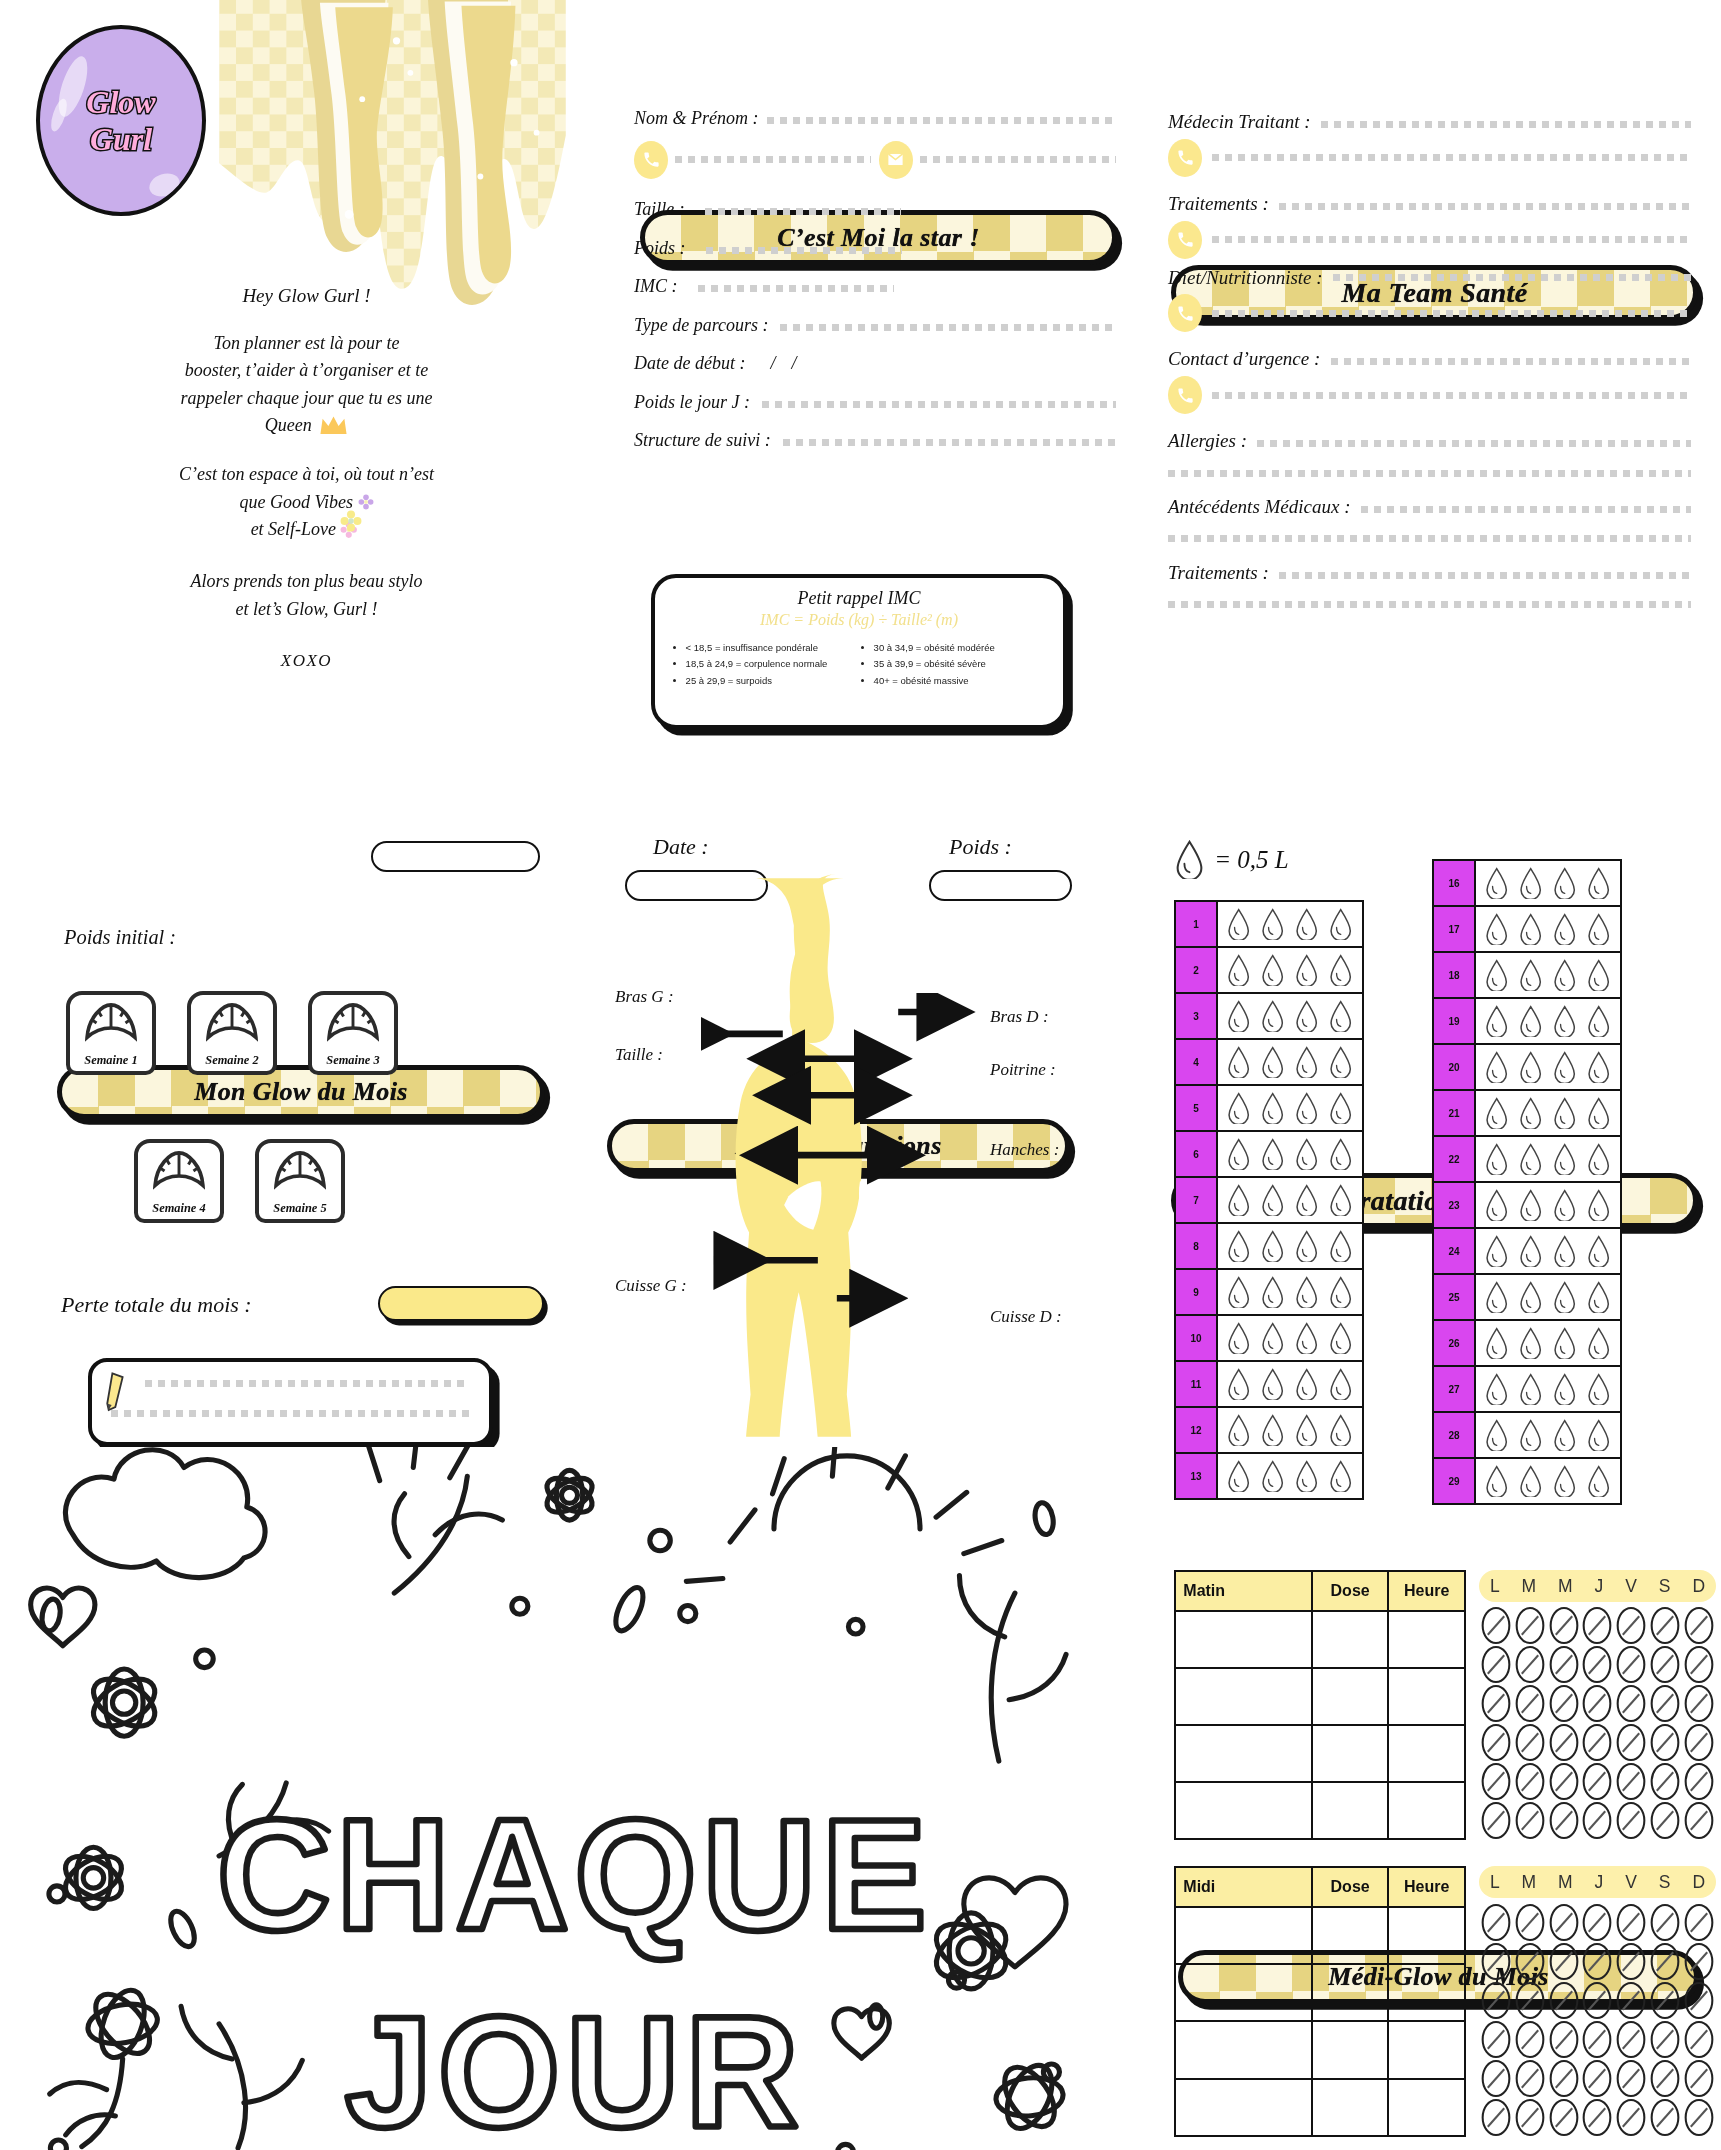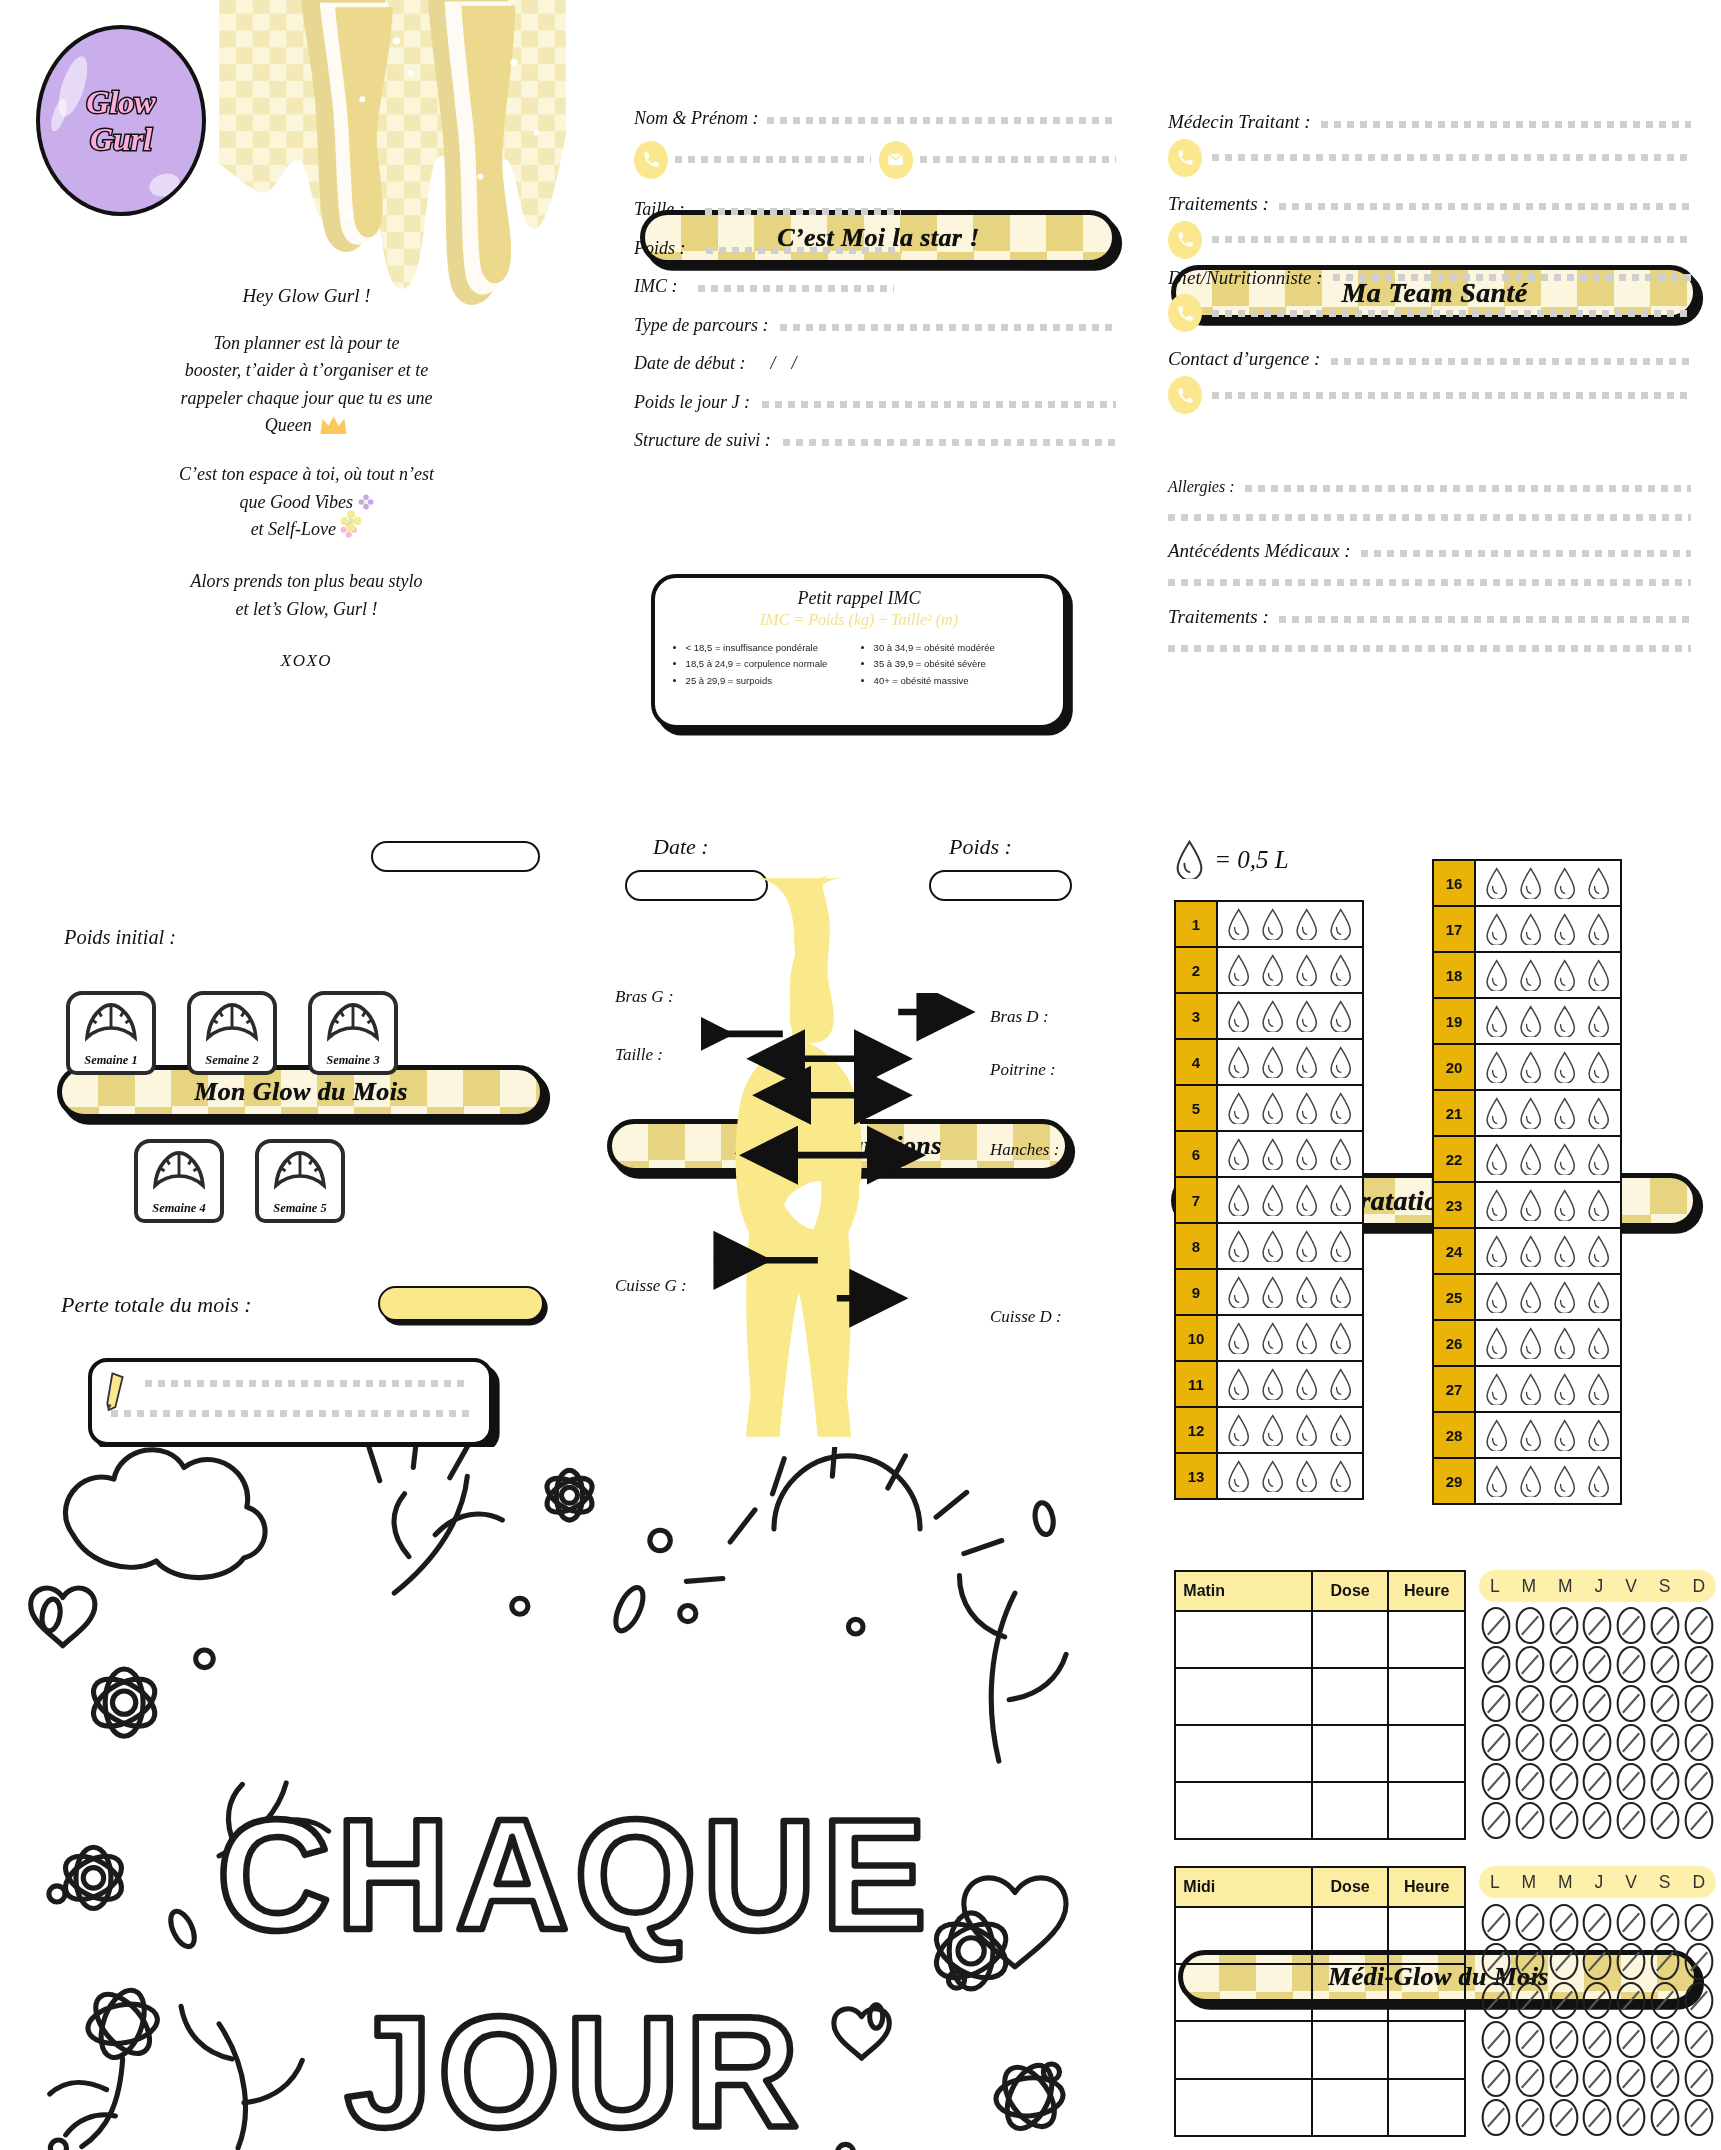--- a/index.html
+++ b/index.html
@@ -48,22 +48,22 @@
               font-weight:bold;font-size:12.4px;}
   .scale svg{position:absolute;top:5.8px;left:50%;transform:translateX(-50%);}
 
   
   .pill{border:2.9px solid #111;border-radius:29px;background:#fff;box-sizing:border-box;}
   .pill.yellow{background:#fae98a;box-shadow:3.7px 4.4px 0 #111;}
 
   
   .hyd{border-collapse:collapse;}
   .hyd td{border:2.2px solid #111;}
-  .hyd .num{background:#eab308;width:38px;height:42px;text-align:center;
-            font-family:"Liberation Sans",sans-serif;font-weight:bold;font-size:15px;}
+  .hyd .num{background:#d946ef;width:38px;height:42px;text-align:center;
+            font-family:"Liberation Sans",sans-serif;font-weight:bold;font-size:10px;}
   .hyd .drops{width:142px;height:42px;background:#fff;}
   .hyd .drops div{display:flex;justify-content:space-around;align-items:center;height:100%;padding:0 2.9px;}
 
   
   .meditab{border-collapse:collapse;border:2.9px solid #111;}
   .meditab td{border:2.2px solid #111;height:32px;}
   .meditab thead td{background:#fbeea3;font-family:"Liberation Sans",sans-serif;font-weight:bold;font-size:16px;
                     padding:4.4px 7.3px;height:29px;}
   .daysbar{background:#fdf0ab;border-radius:19px;display:flex;align-items:center;
            justify-content:space-around;font-family:"Liberation Sans",sans-serif;font-size:17.5px;color:#333;}
@@ -306,21 +306,21 @@
   <div style="display:flex;align-items:center;gap:10.2px;margin-top:5.8px;">
     <span class="ybadge">
         <svg viewBox="0 0 24 24">
           <path d="M6.6 10.8c1.4 2.8 3.8 5.1 6.6 6.6l2.2-2.2c.3-.3.7-.4 1-.2 1.2.4 2.4.6 3.6.6.6 0 1 .4 1 1V20c0 .6-.4 1-1 1C10.6 21 3 13.4 3 4c0-.6.4-1 1-1h3.5c.6 0 1 .4 1 1 0 1.3.2 2.5.6 3.6.1.4 0 .8-.2 1.1l-2.3 2.1z"></path>
         </svg>
       </span>
     <span class="dots"></span>
   </div>
 
   <div style="display:flex;align-items:baseline;gap:10.2px;margin-top:16px;">
-    <span class="ital" style="font-size:16px;white-space:nowrap;margin-top:48px;">Allergies :</span>
+    <span class="ital" style="font-size:19px;white-space:nowrap;">Allergies :</span>
     <span class="dots"></span>
   </div>
   <div class="dotline" style="margin-top:17.5px;"></div>
 
   <div style="display:flex;align-items:baseline;gap:10.2px;margin-top:19px;">
     <span class="ital" style="font-size:19px;white-space:nowrap;">Antécédents Médicaux :</span>
     <span class="dots"></span>
   </div>
   <div class="dotline" style="margin-top:17.5px;"></div>
 

